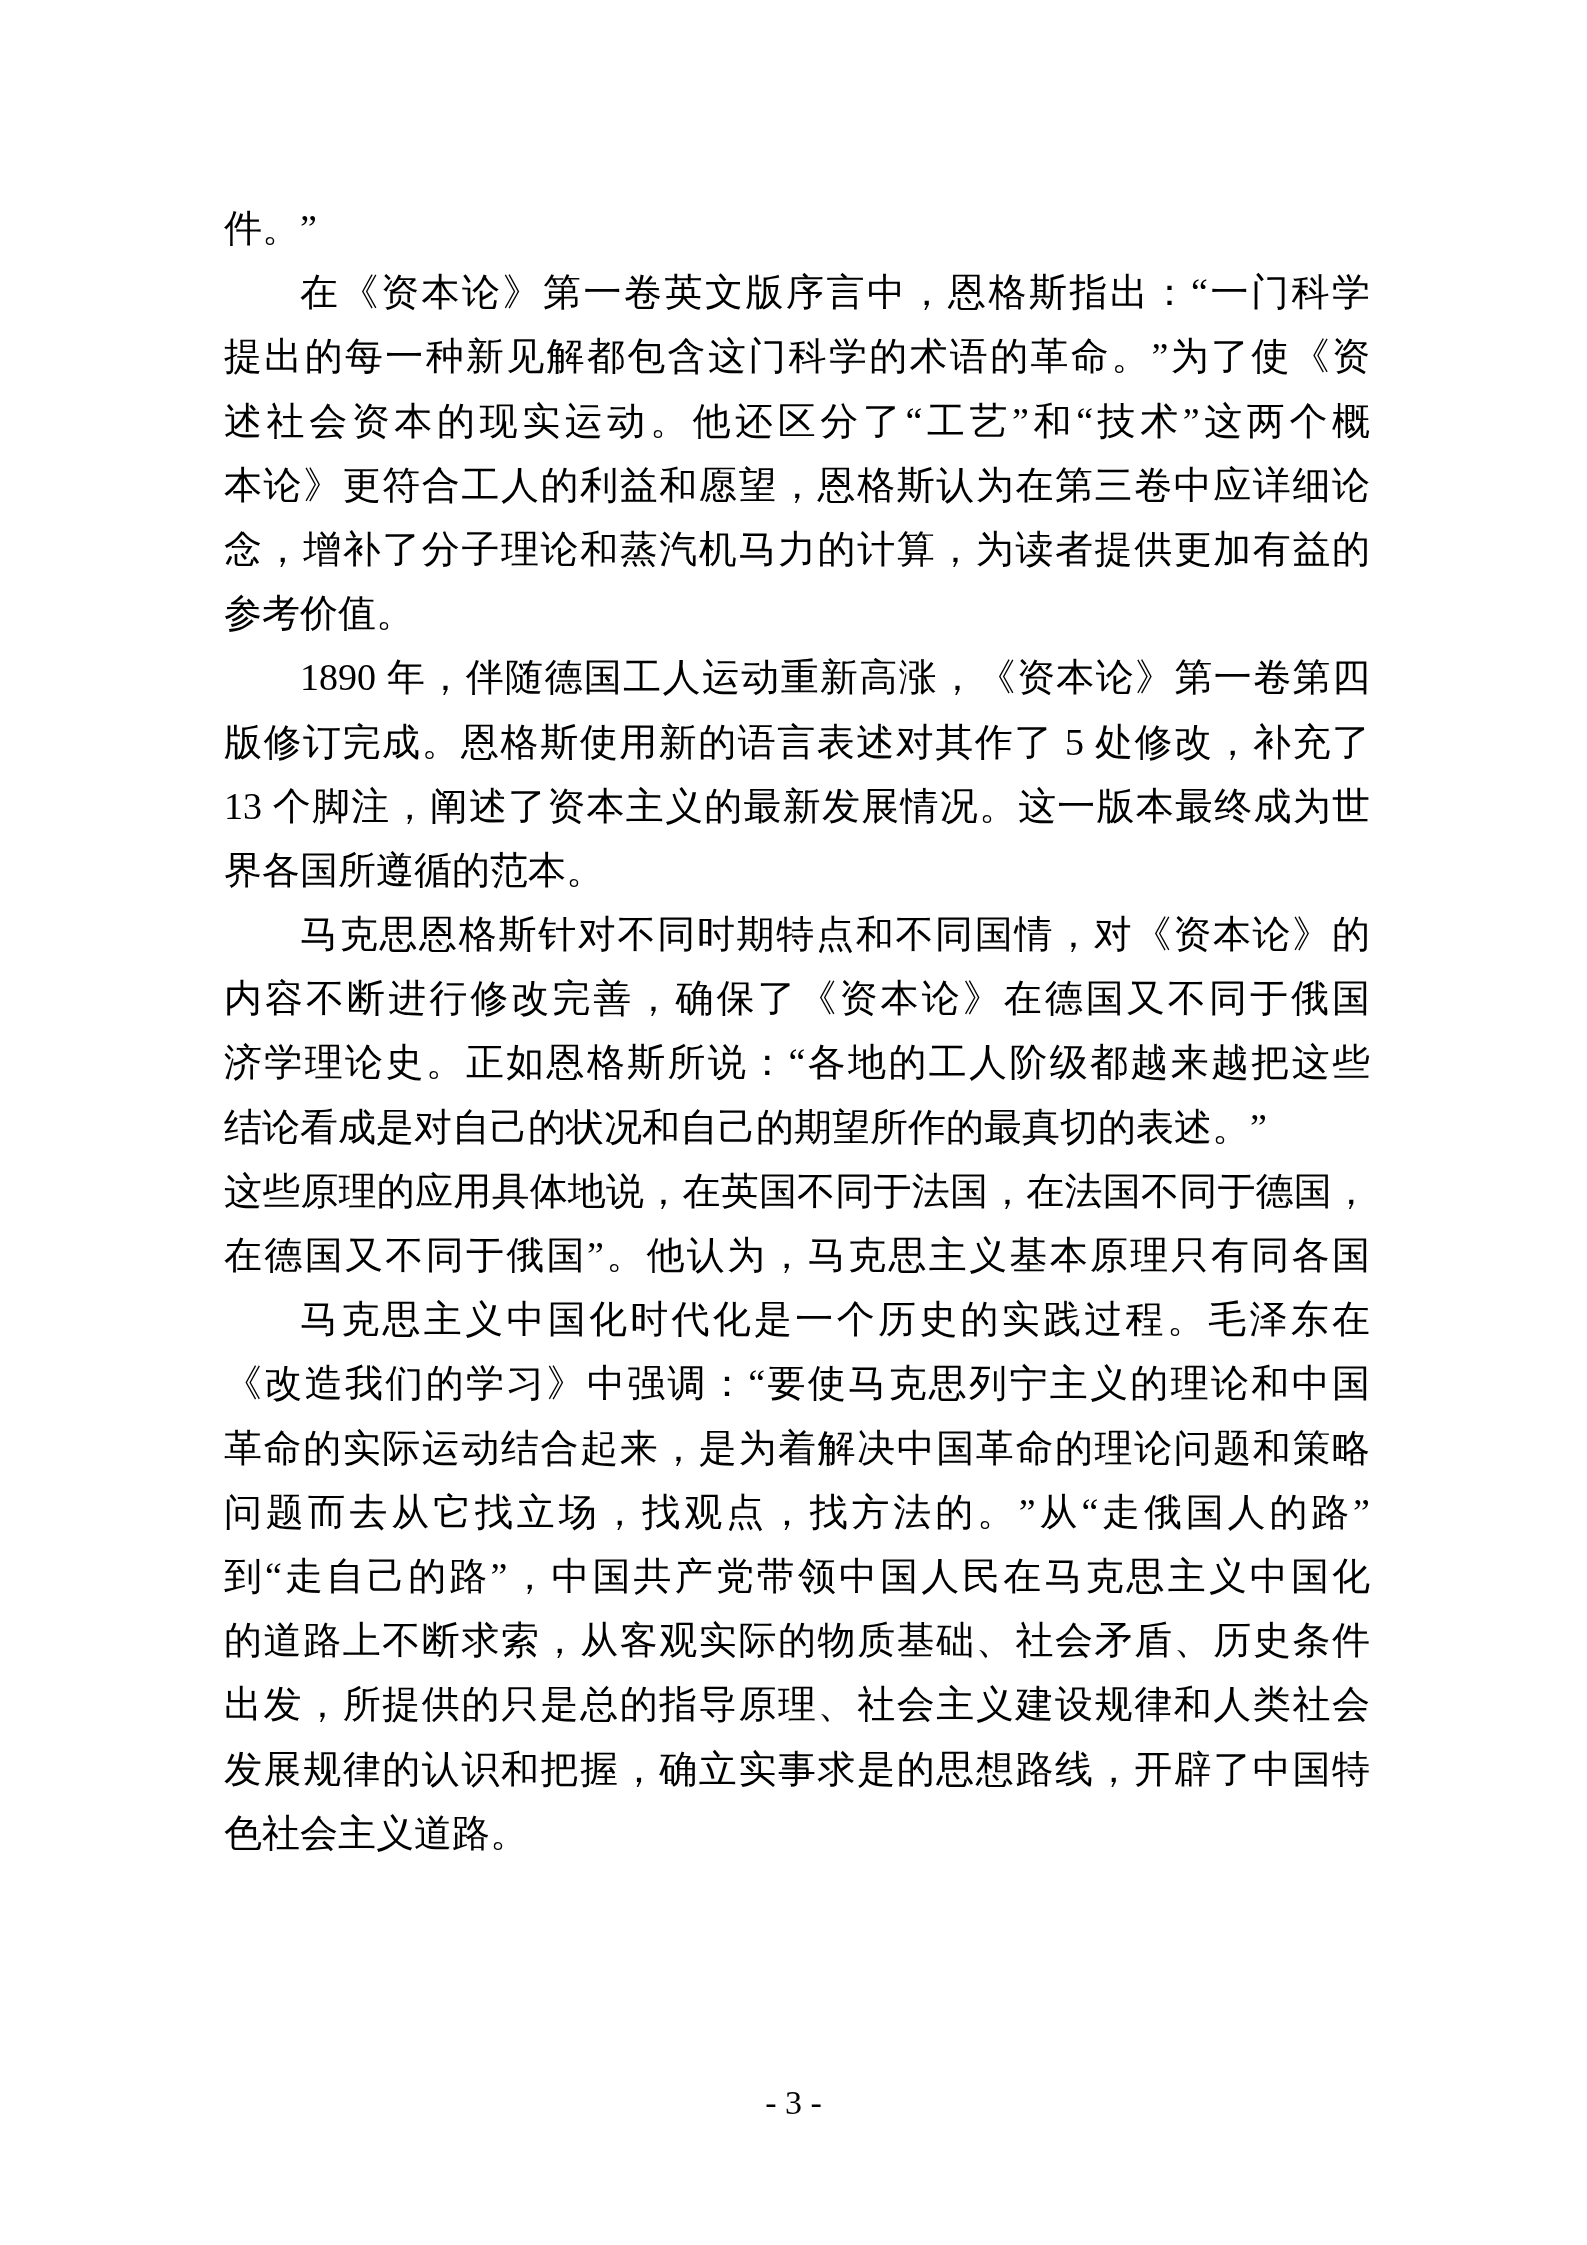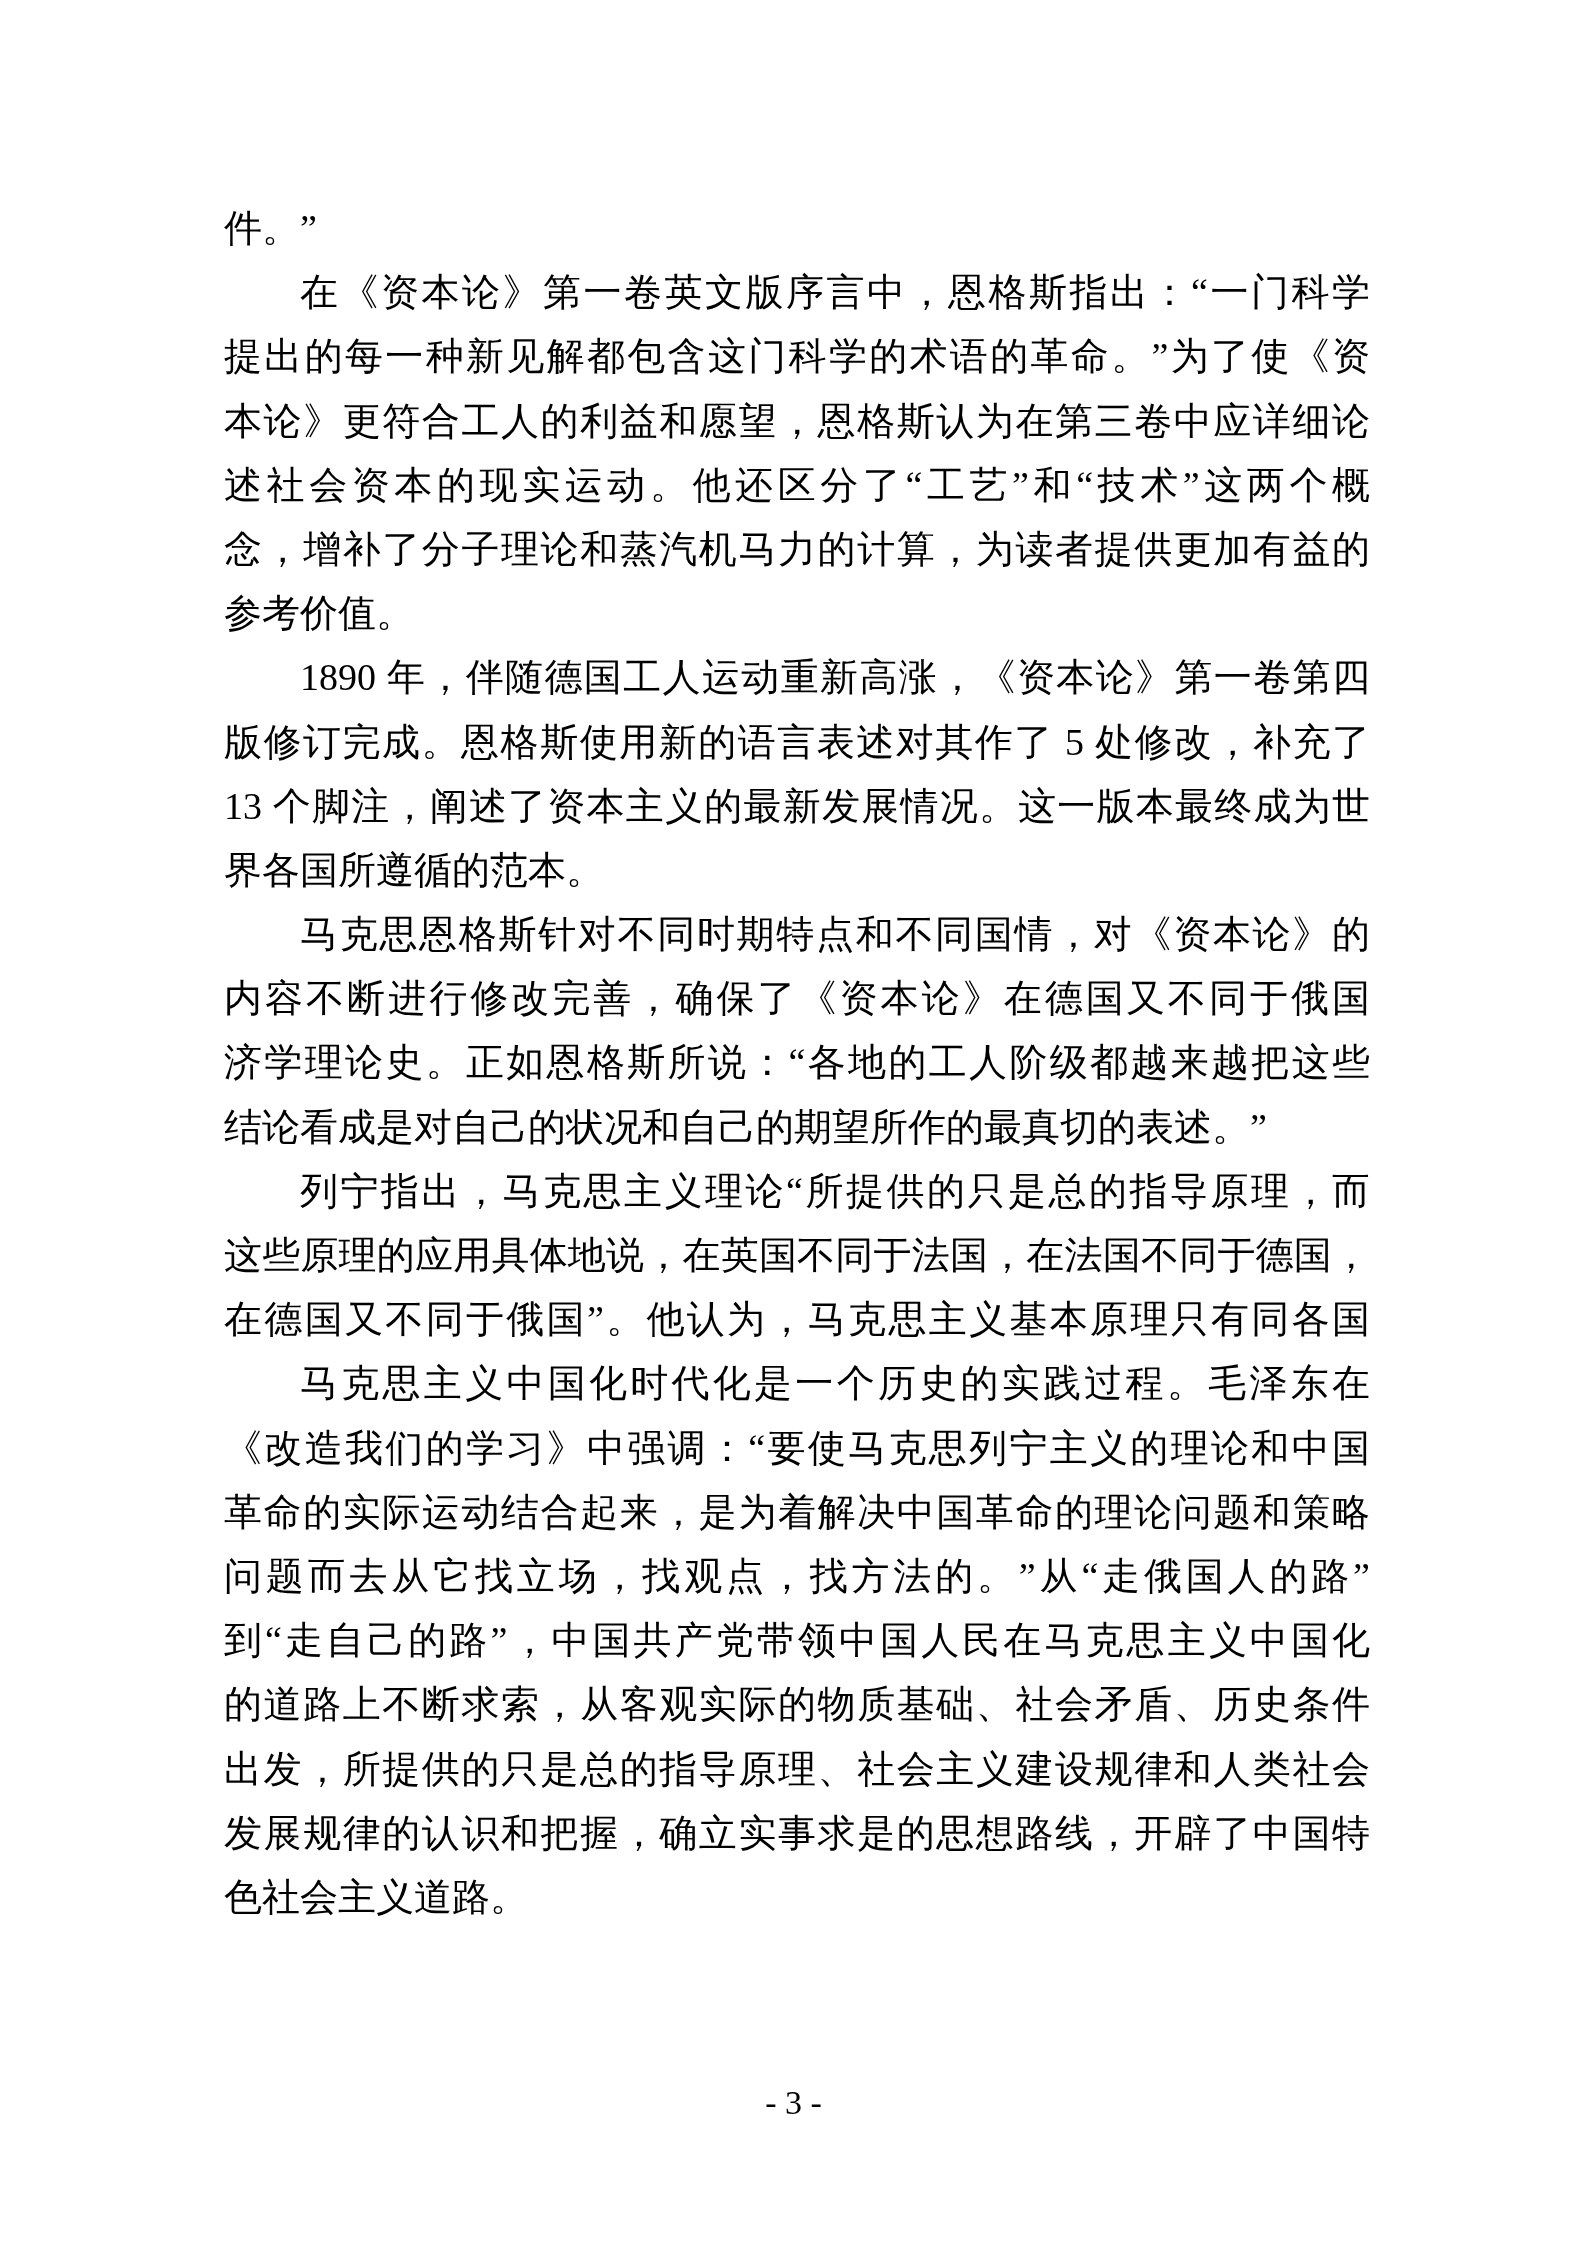--- a/index.html
+++ b/index.html
@@ -50,33 +50,32 @@
   }
 </style>
 </head>
 <body>
 
 <div class="page">
   <div class="text-block" id="text-block">
       <div class="line end">件。”</div>
       <div class="line indent">在《资本论》第一卷英文版序言中，恩格斯指出：“一门科学</div>
       <div class="line">提出的每一种新见解都包含这门科学的术语的革命。”为了使《资</div>
+      <div class="line">述社会资本的现实运动。他还区分了“工艺”和“技术”这两个概</div>
       <div class="line">本论》更符合工人的利益和愿望，恩格斯认为在第三卷中应详细论</div>
-      <div class="line">述社会资本的现实运动。他还区分了“工艺”和“技术”这两个概</div>
       <div class="line">念，增补了分子理论和蒸汽机马力的计算，为读者提供更加有益的</div>
       <div class="line end">参考价值。</div>
       <div class="line indent">1890 年，伴随德国工人运动重新高涨，《资本论》第一卷第四</div>
       <div class="line">版修订完成。恩格斯使用新的语言表述对其作了 5 处修改，补充了</div>
       <div class="line">13 个脚注，阐述了资本主义的最新发展情况。这一版本最终成为世</div>
       <div class="line end">界各国所遵循的范本。</div>
       <div class="line indent">马克思恩格斯针对不同时期特点和不同国情，对《资本论》的</div>
       <div class="line">内容不断进行修改完善，确保了《资本论》在德国又不同于俄国</div>
       <div class="line">济学理论史。正如恩格斯所说：“各地的工人阶级都越来越把这些</div>
       <div class="line end">结论看成是对自己的状况和自己的期望所作的最真切的表述。”</div>
-      <div class="line indent">列宁指出，马克思主义理论“所提供的只是总的指导原理，而</div>
       <div class="line">这些原理的应用具体地说，在英国不同于法国，在法国不同于德国，</div>
       <div class="line">在德国又不同于俄国”。他认为，马克思主义基本原理只有同各国</div>
       <div class="line indent">马克思主义中国化时代化是一个历史的实践过程。毛泽东在</div>
       <div class="line">《改造我们的学习》中强调：“要使马克思列宁主义的理论和中国</div>
       <div class="line">革命的实际运动结合起来，是为着解决中国革命的理论问题和策略</div>
       <div class="line">问题而去从它找立场，找观点，找方法的。”从“走俄国人的路”</div>
       <div class="line">到“走自己的路”，中国共产党带领中国人民在马克思主义中国化</div>
       <div class="line">的道路上不断求索，从客观实际的物质基础、社会矛盾、历史条件</div>
       <div class="line">出发，所提供的只是总的指导原理、社会主义建设规律和人类社会</div>
       <div class="line">发展规律的认识和把握，确立实事求是的思想路线，开辟了中国特</div>

